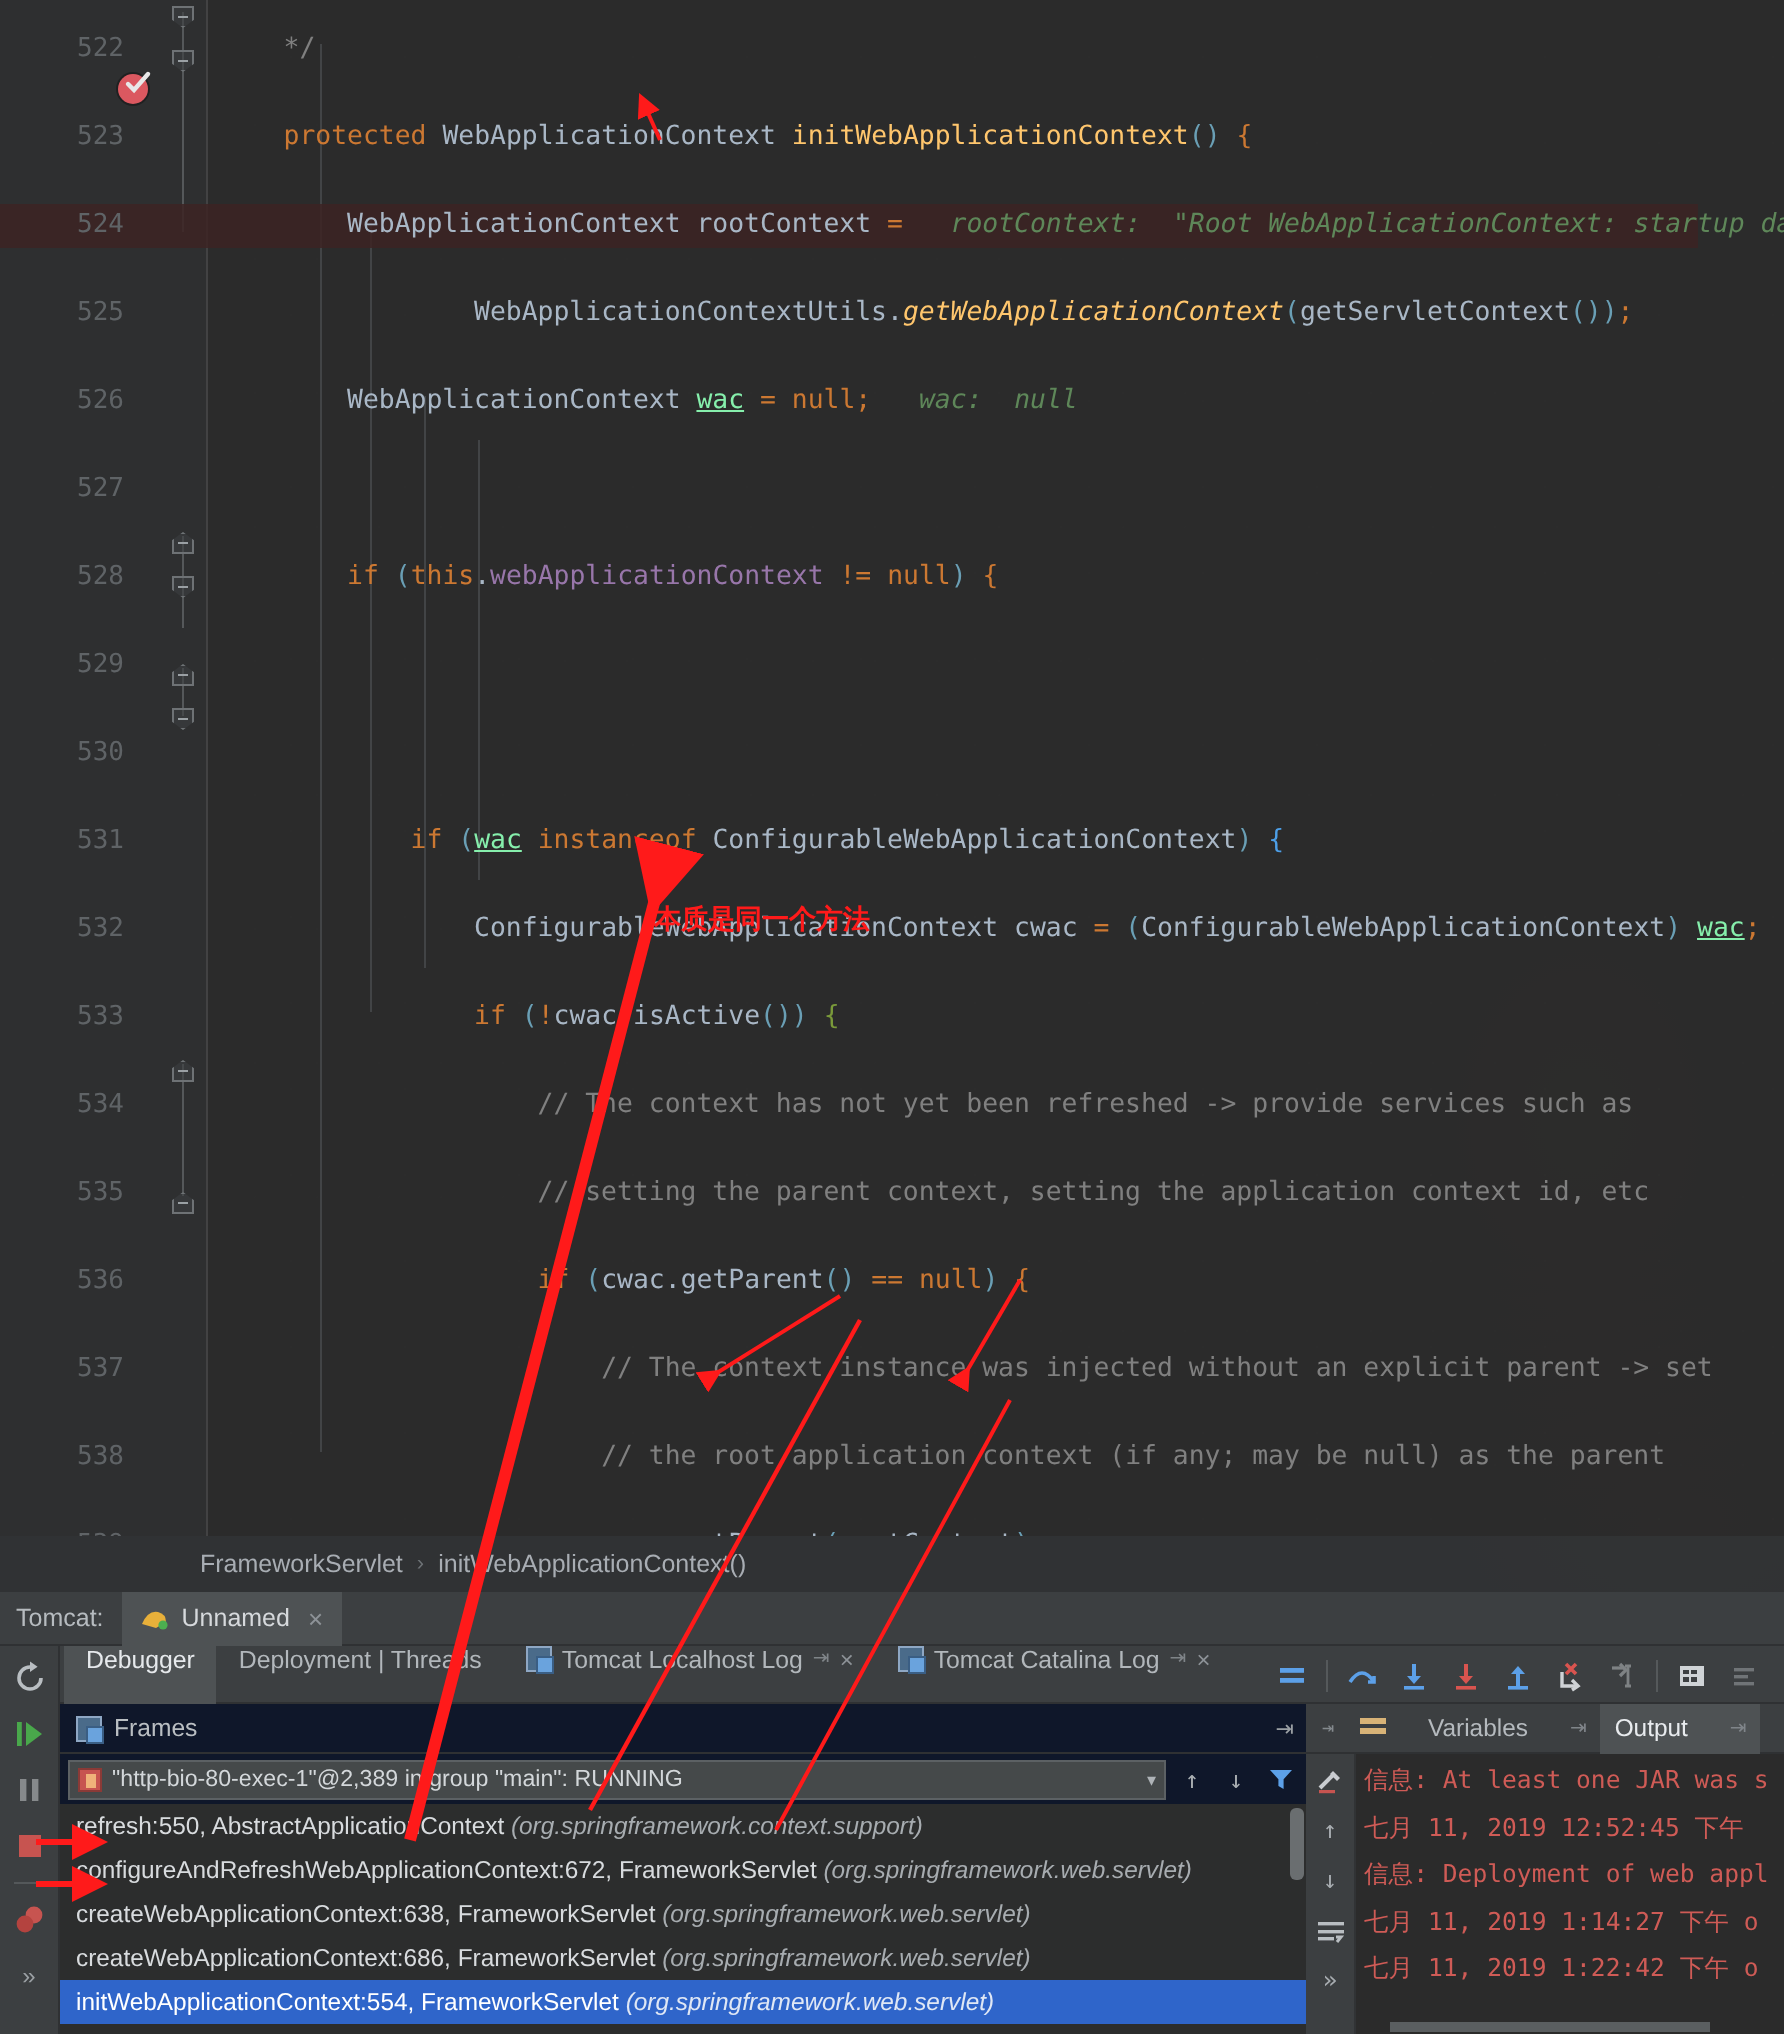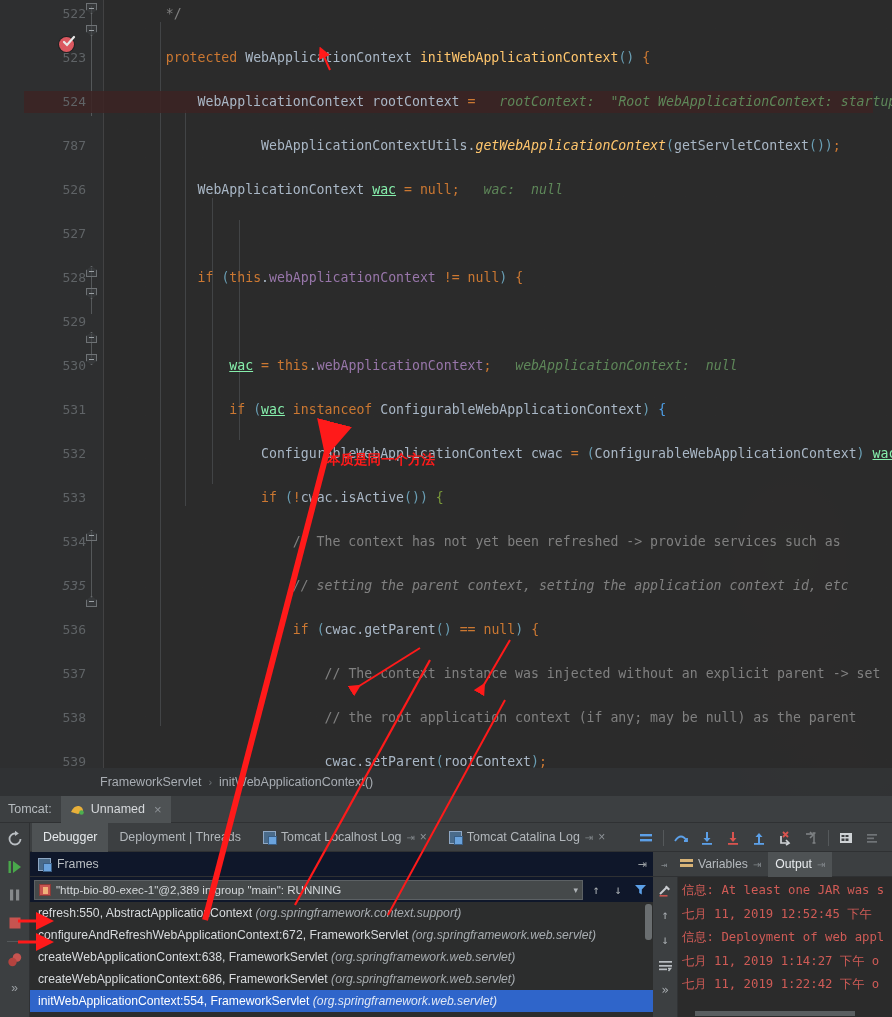--- a/index.html
+++ b/index.html
@@ -36,21 +36,21 @@
     position: absolute; left:0; top:0; width:892px; height:768px;
     background: rgba(43,43,43,0.93);
     overflow: hidden;
   }
   .gutter {
     position:absolute; left:0; top:0; width:104px; height:768px;
     background: rgba(49,51,53,0.55);
   }
   .gutter-sep { position:absolute; left:103px; top:0; width:1px; height:768px; background: rgba(85,85,85,0.5); }
 
-  .code-rows { position:absolute; left:0; top:3px; width:849px;margin-left:24px; }
+  .code-rows { position:absolute; left:0; top:14px; width:849px; }
   .row {
     position: relative; height:22px; line-height:22px;
     font-size: 13.2px; white-space: pre;
   }
   .lnum {
     position:absolute; left:0; width:62px; text-align:right;
     color:#5f6366; font-size:13px; font-family:"DejaVu Sans Mono", monospace;
   }
   .codetext {
     position:absolute; left:110px; top:0; color:#a9b7c6;
@@ -118,21 +118,21 @@
     height:27px; padding:0 9px; color:#d6d9dc;
   }
   .dw-tabchip .x { color:#8d9297; font-size:13px; margin-left:3px; }
 
   .dw-tabs {
     position:relative; height:29px; background:#3c3f41;
     display:flex; align-items:center; padding-left:32px;
     border-bottom:1px solid #2f3133;
   }
   .dtab {
-    display:flex; align-items:center; gap:5px; height:29px; padding:0 11px;
+    display:flex; gap:5px; height:29px; padding:0 11px;
     font-family:"Liberation Sans", sans-serif; font-size:12.4px; color:#b2b7bb;
   }
   .dtab.active { background:#4e5254; color:#e6e9ec; }
   .dtab .pin { color:#7f8488; font-size:10px; }
   .dtab .x { color:#8d9297; font-size:12px; }
   .tabicon {
     width:13px; height:13px; border:1px solid #8ea7c4; background:#4a6b8a;
     position:relative; flex:none;
   }
   .tabicon:after{ content:""; position:absolute; right:-2px; bottom:-2px; width:7px;height:7px;
@@ -195,21 +195,21 @@
   
   .varout {
     position:absolute; left:653px; top:56px; width:239px; height:165px;
     background:#3c3f41;
   }
   .vo-tabs {
     height:25px; display:flex; align-items:center; gap:0; padding-left:8px;
     border-bottom:1px solid #2f3133;
   }
   .vo-tab {
-    display:flex; align-items:center; gap:5px; height:25px; padding:0 7px;
+    display:flex; align-items:center; gap:21px; height:25px; padding:0 7px;
     font-family:"Liberation Sans", sans-serif; font-size:12.2px; color:#b5babe;
   }
   .vo-tab.active { background:#4e5254; color:#e8ebee; }
   .vo-pin { color:#80858a; font-size:10px; }
   .vars-ic { width:13px;height:11px; background:
       linear-gradient(#d8b377 0 3px, transparent 3px 5px, #d8b377 5px 8px, transparent 8px 10px);
       border:none; flex:none;}
   .console {
     position:absolute; left:25px; top:25px; width:214px; height:140px;
     background:#2b2b2b; overflow:hidden; padding:2px 0 0 4px;
@@ -265,31 +265,31 @@
 
   <div class="iguide" style="left:160px; top:22px;  height:704px;"></div>
   <div class="iguide" style="left:185px; top:110px; height:396px;"></div>
   <div class="iguide" style="left:212px; top:198px; height:286px;"></div>
   <div class="iguide" style="left:239px; top:220px; height:220px;"></div>
 
   <div class="code-rows" id="code-rows">
         <div class="row" style="top: 0px;"><span class="lnum">522</span><span class="codetext"><span class="cmt">    */</span></span></div>
         <div class="row" style="top: 22px;"><span class="lnum">523</span><span class="codetext">    <span class="kw">protected</span> <span class="pln">WebApplicationContext</span> <span class="fn">initWebApplicationContext</span><span class="par">()</span> <span class="brace-o">{</span></span></div>
         <div class="row hl-exec" style="top: 44px;"><span class="lnum">524</span><span class="codetext">        <span class="pln">WebApplicationContext</span> <span class="pln">rootContext</span> <span class="brace-o">=</span>   <span class="hint">rootContext:  "Root WebApplicationContext: startup date [Thu Jul 11 1</span></span></div>
-        <div class="row" style="top: 66px;"><span class="lnum">787</span><span class="codetext">                <span class="pln">WebApplicationContextUtils</span>.<span class="fn" style="font-style:italic">getWebApplicationContext</span><span class="par">(</span><span class="pln">getServletContext</span><span class="par">())</span><span class="brace-o">;</span></span></div>
+        <div class="row" style="top: 66px;"><span class="lnum">525</span><span class="codetext">                <span class="pln">WebApplicationContextUtils</span>.<span class="fn" style="font-style:italic">getWebApplicationContext</span><span class="par">(</span><span class="pln">getServletContext</span><span class="par">())</span><span class="brace-o">;</span></span></div>
         <div class="row" style="top: 88px;"><span class="lnum">526</span><span class="codetext">        <span class="pln">WebApplicationContext</span> <span class="var-u">wac</span> <span class="brace-o">=</span> <span class="kw">null</span><span class="brace-o">;</span>   <span class="hint">wac:  null</span></span></div>
         <div class="row" style="top: 110px;"><span class="lnum">527</span><span class="codetext"></span></div>
         <div class="row" style="top: 132px;"><span class="lnum">528</span><span class="codetext">        <span class="kw">if</span> <span class="par">(</span><span class="kw">this</span>.<span class="fld">webApplicationContext</span> <span class="brace-o">!=</span> <span class="kw">null</span><span class="par">)</span> <span class="brace-o">{</span></span></div>
         <div class="row" style="top: 154px;"><span class="lnum">529</span></div>
-        <div class="row" style="top: 176px;"><span class="lnum">530</span><span class="codetext">            <span class="var-u">wac</span> <span class="brace-o">=</span> <span class="kw">this</span>.<span class="fld">webApplicationContext</span><span class="brace-o">;</span>   <span class="hint">webApplicationContext:  null</span></span></div>
+        <div class="row" style="top: 176px;"><span class="lnum">530</span></div>
         <div class="row" style="top: 198px;"><span class="lnum">531</span><span class="codetext">            <span class="kw">if</span> <span class="par">(</span><span class="var-u">wac</span> <span class="kw">instanceof</span> <span class="pln">ConfigurableWebApplicationContext</span><span class="par">)</span> <span class="brace-b">{</span></span></div>
         <div class="row" style="top: 220px;"><span class="lnum">532</span><span class="codetext">                <span class="pln">ConfigurableWebApplicationContext</span> <span class="pln">cwac</span> <span class="brace-o">=</span> <span class="par">(</span><span class="pln">ConfigurableWebApplicationContext</span><span class="par">)</span> <span class="var-u">wac</span><span class="brace-o">;</span></span></div>
         <div class="row" style="top: 242px;"><span class="lnum">533</span><span class="codetext">                <span class="kw">if</span> <span class="par">(</span><span class="brace-o">!</span><span class="pln">cwac</span>.<span class="pln">isActive</span><span class="par">())</span> <span class="brace-g">{</span></span></div>
         <div class="row" style="top: 264px;"><span class="lnum">534</span><span class="codetext">                    <span class="cmt">// The context has not yet been refreshed -&gt; provide services such as</span></span></div>
-        <div class="row" style="top: 286px; font-style: italic;"><span class="lnum">535</span><span class="codetext">                    <span class="cmt">// setting the parent context, setting the application context id, etc</span></span></div>
+        <div class="row" style="top: 286px;"><span class="lnum">535</span><span class="codetext">                    <span class="cmt">// setting the parent context, setting the application context id, etc</span></span></div>
         <div class="row" style="top: 308px;"><span class="lnum">536</span><span class="codetext">                    <span class="kw">if</span> <span class="par">(</span><span class="pln">cwac</span>.<span class="pln">getParent</span><span class="par">()</span> <span class="brace-o">==</span> <span class="kw">null</span><span class="par">)</span> <span class="brace-o">{</span></span></div>
         <div class="row" style="top: 330px;"><span class="lnum">537</span><span class="codetext">                        <span class="cmt">// The context instance was injected without an explicit parent -&gt; set</span></span></div>
         <div class="row" style="top: 352px; padding-left: 24px;"><span class="lnum">538</span><span class="codetext">                        <span class="cmt">// the root application context (if any; may be null) as the parent</span></span></div>
         <div class="row" style="top: 374px;"><span class="lnum">539</span><span class="codetext">                        <span class="pln">cwac</span>.<span class="pln">setParent</span><span class="par">(</span><span class="pln">rootContext</span><span class="par">)</span><span class="brace-o">;</span></span></div>
       </div>
 </div>
 
 <div class="breadcrumb">
   <span>FrameworkServlet</span>
   <span class="bc-sep">›</span>

